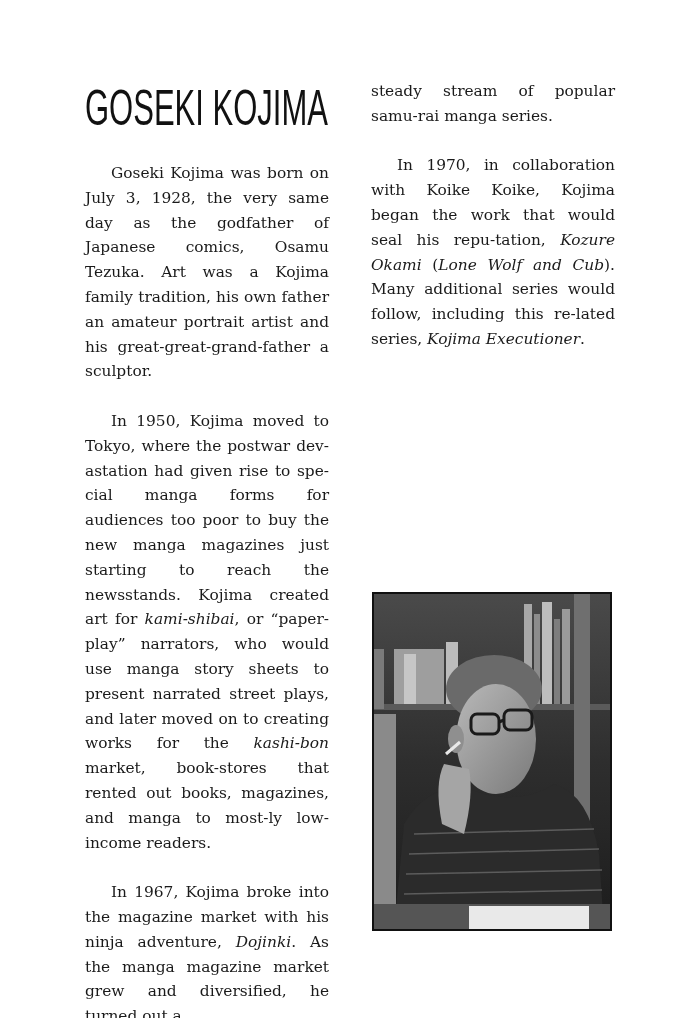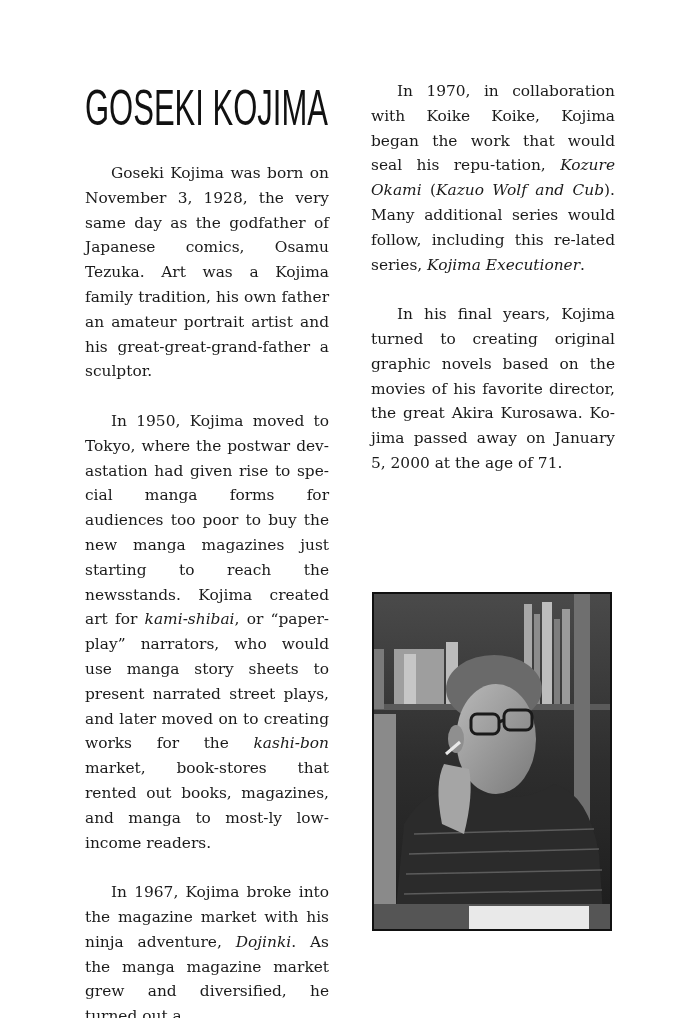--- a/index.html
+++ b/index.html
@@ -30,27 +30,27 @@
     .photo svg { display: block; }
   </style>
 </head>
 <body>
 
 <div class="page">
 
   <h1 class="title">GOSEKI KOJIMA</h1>
 
   <div class="col col-left" id="col-left">
-      <p><span>Goseki Kojima was born on November 3, 1928, the very same day as the godfather of Japanese comics, Osamu Tezuka. Art was a Kojima family tradition, his own father an amateur portrait artist and his great-great-grand-father a sculptor.</span></p>
+      <p><span>Goseki Kojima was born on July 3, 1928, the very same day as the godfather of Japanese comics, Osamu Tezuka. Art was a Kojima family tradition, his own father an amateur portrait artist and his great-great-grand-father a sculptor.</span></p>
       <p><span>In 1950, Kojima moved to Tokyo, where the postwar dev-astation had given rise to spe-cial manga forms for audiences too poor to buy the new manga magazines just starting to reach the newsstands. Kojima created art for </span><i>kami-shibai</i><span>, or “paper-play” narrators, who would use manga story sheets to present narrated street plays, and later moved on to creating works for the </span><i>kashi-bon</i><span> market, book-stores that rented out books, magazines, and manga to most-ly low-income readers.</span></p>
       <p><span>In 1967, Kojima broke into the magazine market with his ninja adventure, </span><i>Dojinki</i><span>. As the manga magazine market grew and diversified, he turned out a</span></p>
     </div>
   <div class="col col-right" id="col-right">
-      <p><span>In 1970, in collaboration with Koike Koike, Kojima began the work that would seal his repu-tation, </span><i>Kozure Okami</i><span> (</span><i>Kazuo Wolf and Cub</i><span>). Many additional series would follow, including this re-lated series, </span><i>Kojima Executioner</i><span>.</span></p>
-      <p><span>In his final years, Kojima turned to creating original graphic novels based on the movies of his favorite director, the great Akira Kurosawa. Ko-jima passed away on January 5, 2000 at the age of 71.</span></p>
+      <p class="cont"><span>steady stream of popular samu-rai manga series.</span></p>
+      <p><span>In 1970, in collaboration with Koike Koike, Kojima began the work that would seal his repu-tation, </span><i>Kozure Okami</i><span> (</span><i>Lone Wolf and Cub</i><span>). Many additional series would follow, including this re-lated series, </span><i>Kojima Executioner</i><span>.</span></p>
     </div>
 
   <div class="photo">
     <svg width="236" height="335" viewBox="0 0 236 335">
       <defs>
         <linearGradient id="bg" x1="0" y1="0" x2="0" y2="1">
           <stop offset="0" stop-color="#4a4a4a"></stop>
           <stop offset="0.5" stop-color="#2e2e2e"></stop>
           <stop offset="1" stop-color="#1c1c1c"></stop>
         </linearGradient>

